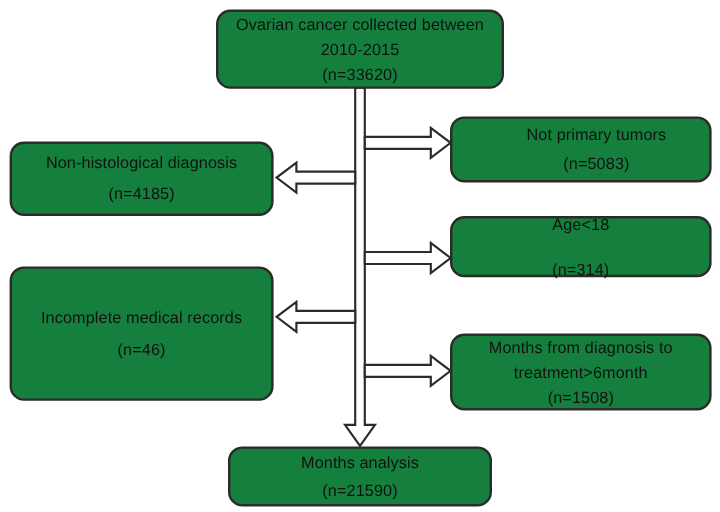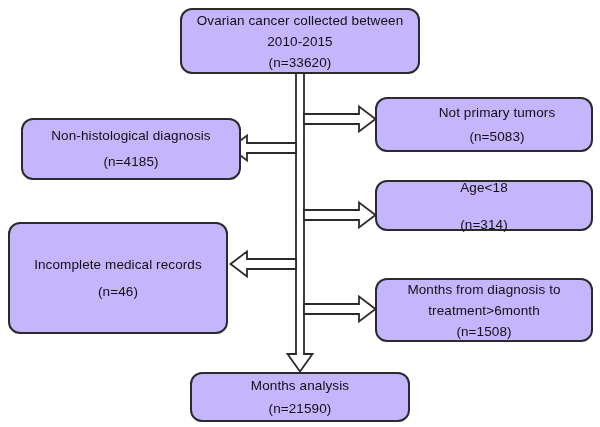--- a/index.html
+++ b/index.html
@@ -19,39 +19,39 @@
   .arrow-layer {
     position: absolute;
     left: 0; top: 0;
     width: 600px; height: 427px;
   }
   .node {
     position: absolute;
     box-sizing: border-box;
     border: 2px solid #2b2b2b;
     border-radius: 12px;
-    background: #c4b5fd;
+    background: #15803d;
     display: flex;
     flex-direction: column;
     justify-content: center;
     align-items: center;
     text-align: center;
     font-size: 13.5px;
     letter-spacing: 0.1px;
   }
   .node .line { width: 100%; }
 
   
   .node-source   { left: 180px; top:   8px; width: 240px; height: 66px; }
   .node-source .line { line-height: 21px; }
 
   .node-notprimary { left: 375px; top:  97px; width: 218px; height: 55px; }
   .node-notprimary .line { line-height: 24px; padding-left: 26px; }
 
-  .node-nonhisto { left:   8px; top: 118px; width: 220px; height: 62px; margin-left: 13px; }
+  .node-nonhisto { left:   8px; top: 118px; width: 220px; height: 62px; }
   .node-nonhisto .line { line-height: 26px; }
 
   .node-age      { left: 375px; top: 180px; width: 218px; height: 51px; gap: 14px; }
   .node-age .line { line-height: 23px; }
 
   .node-incomplete { left:  8px; top: 222px; width: 220px; height: 112px; }
   .node-incomplete .line { line-height: 27px; }
 
   .node-months   { left: 375px; top: 278px; width: 218px; height: 64px; }
   .node-months .line { line-height: 21px; }

